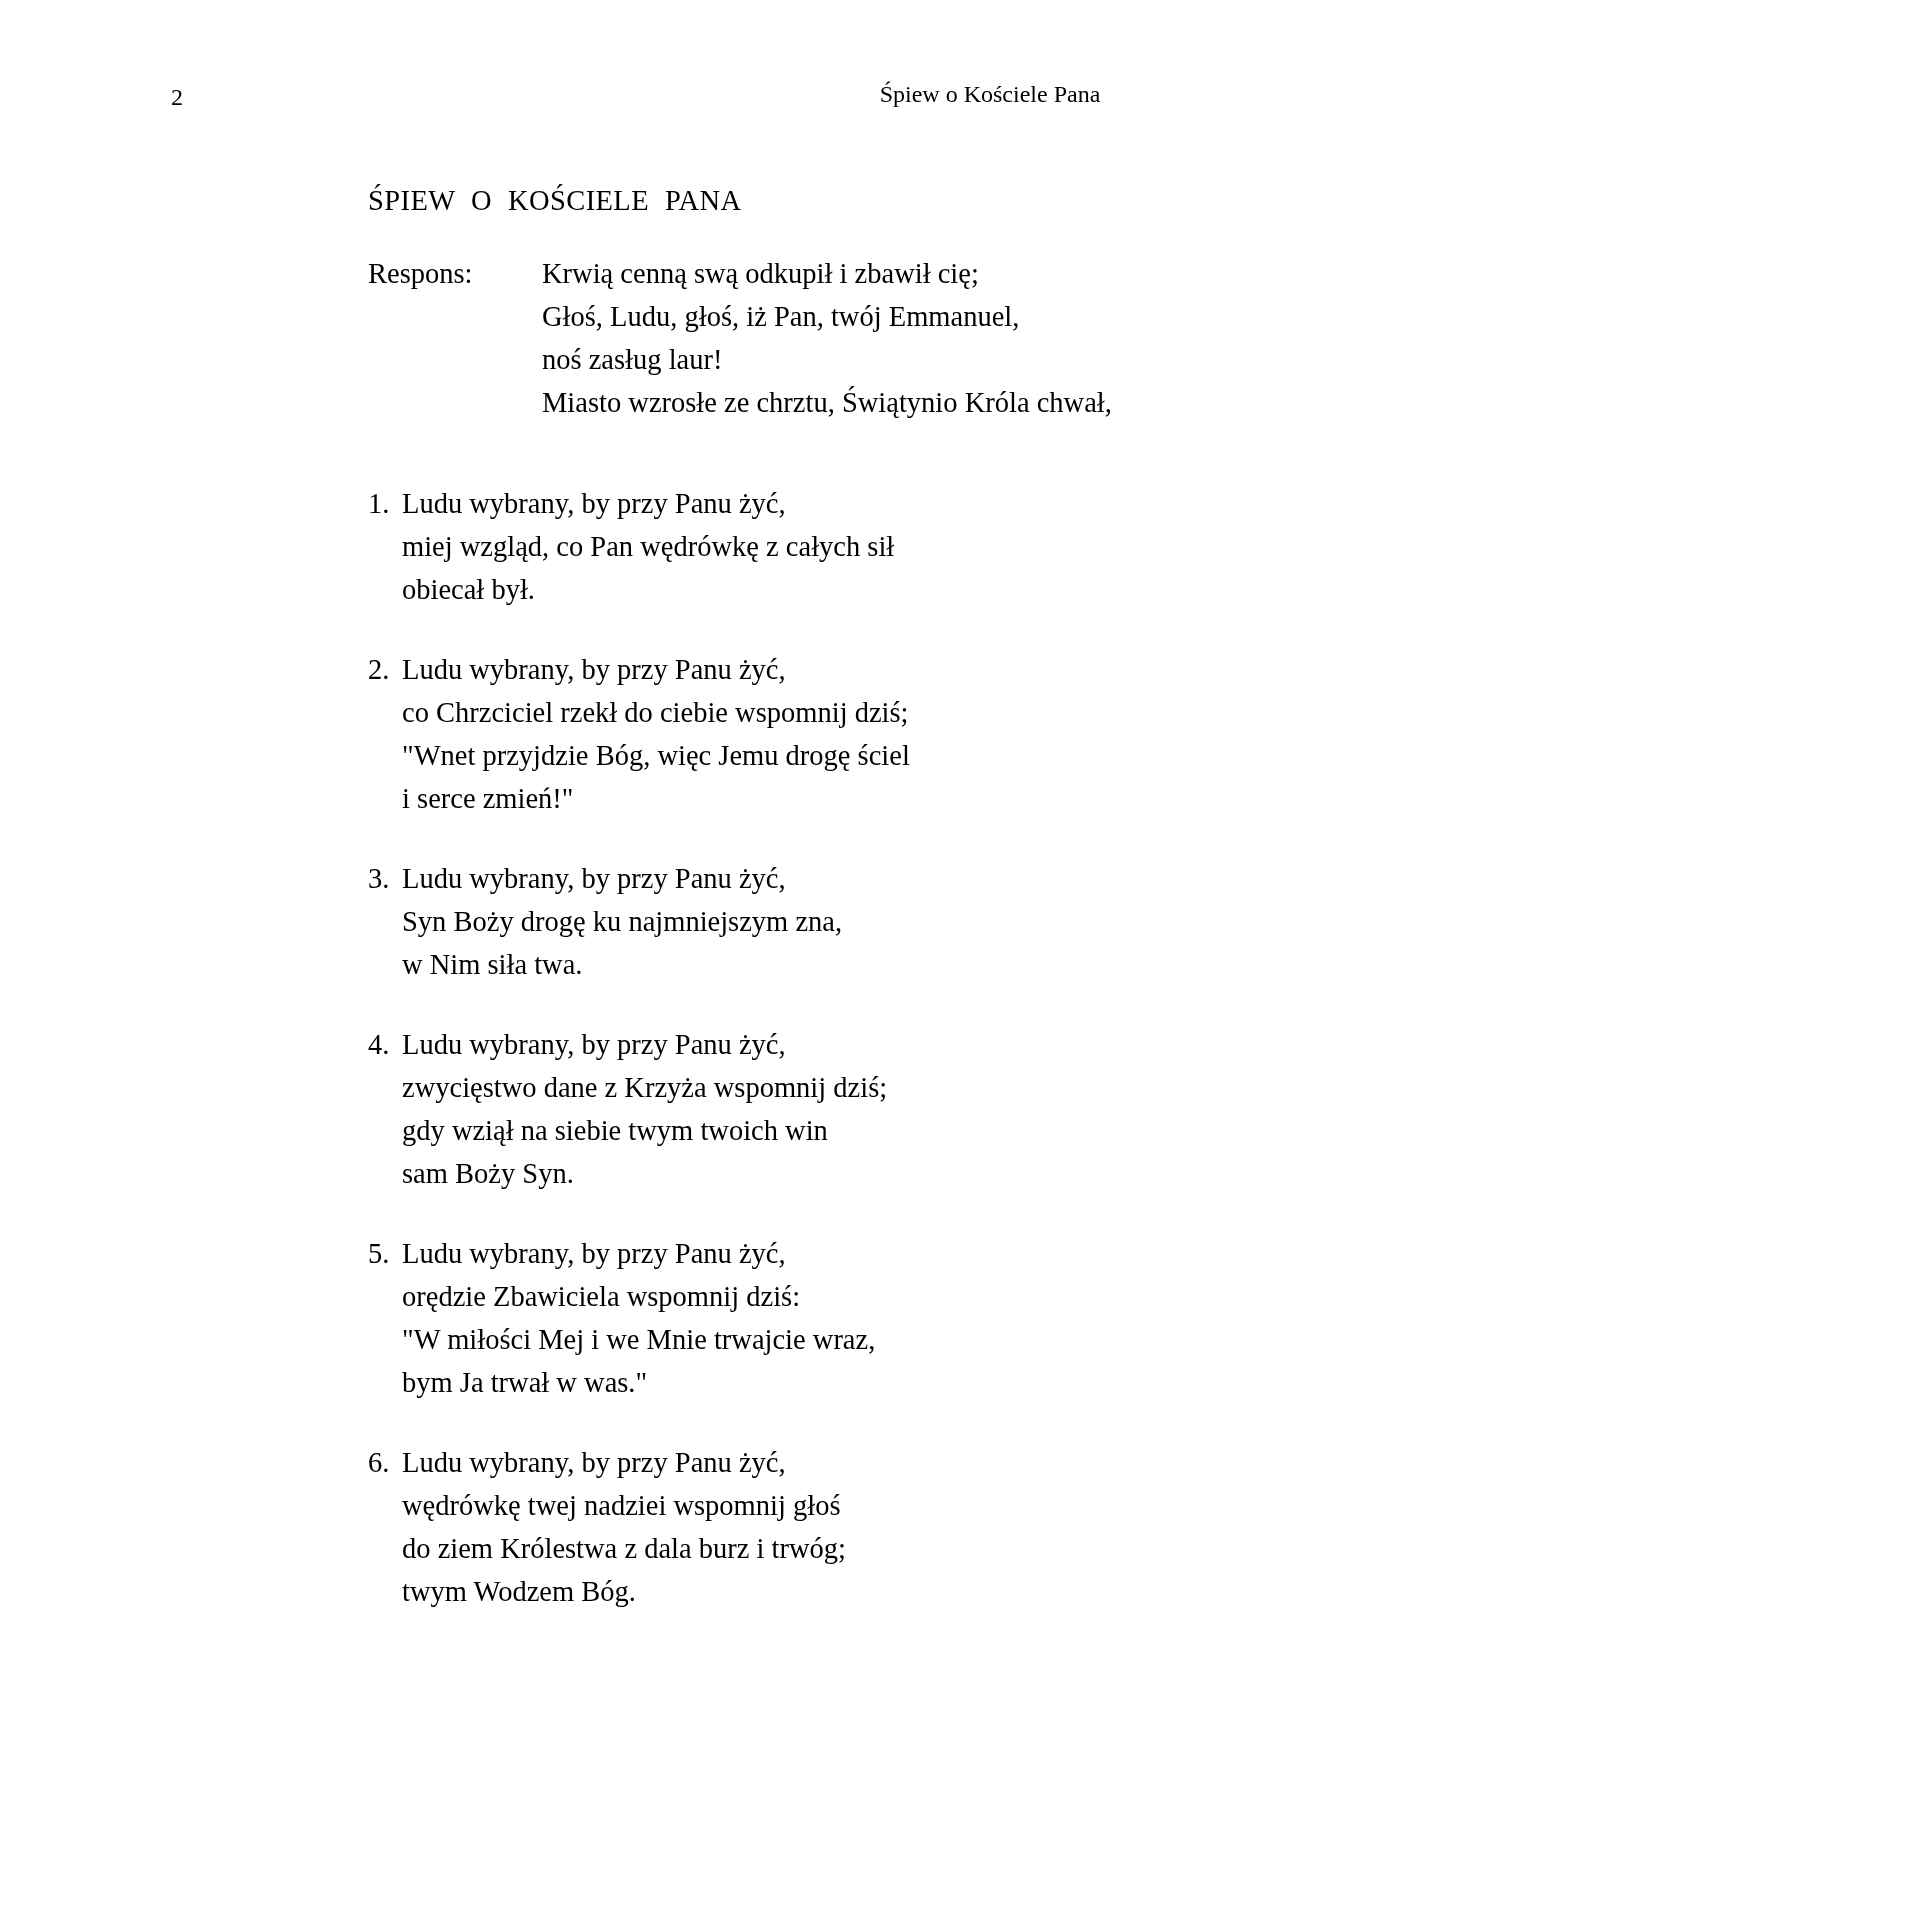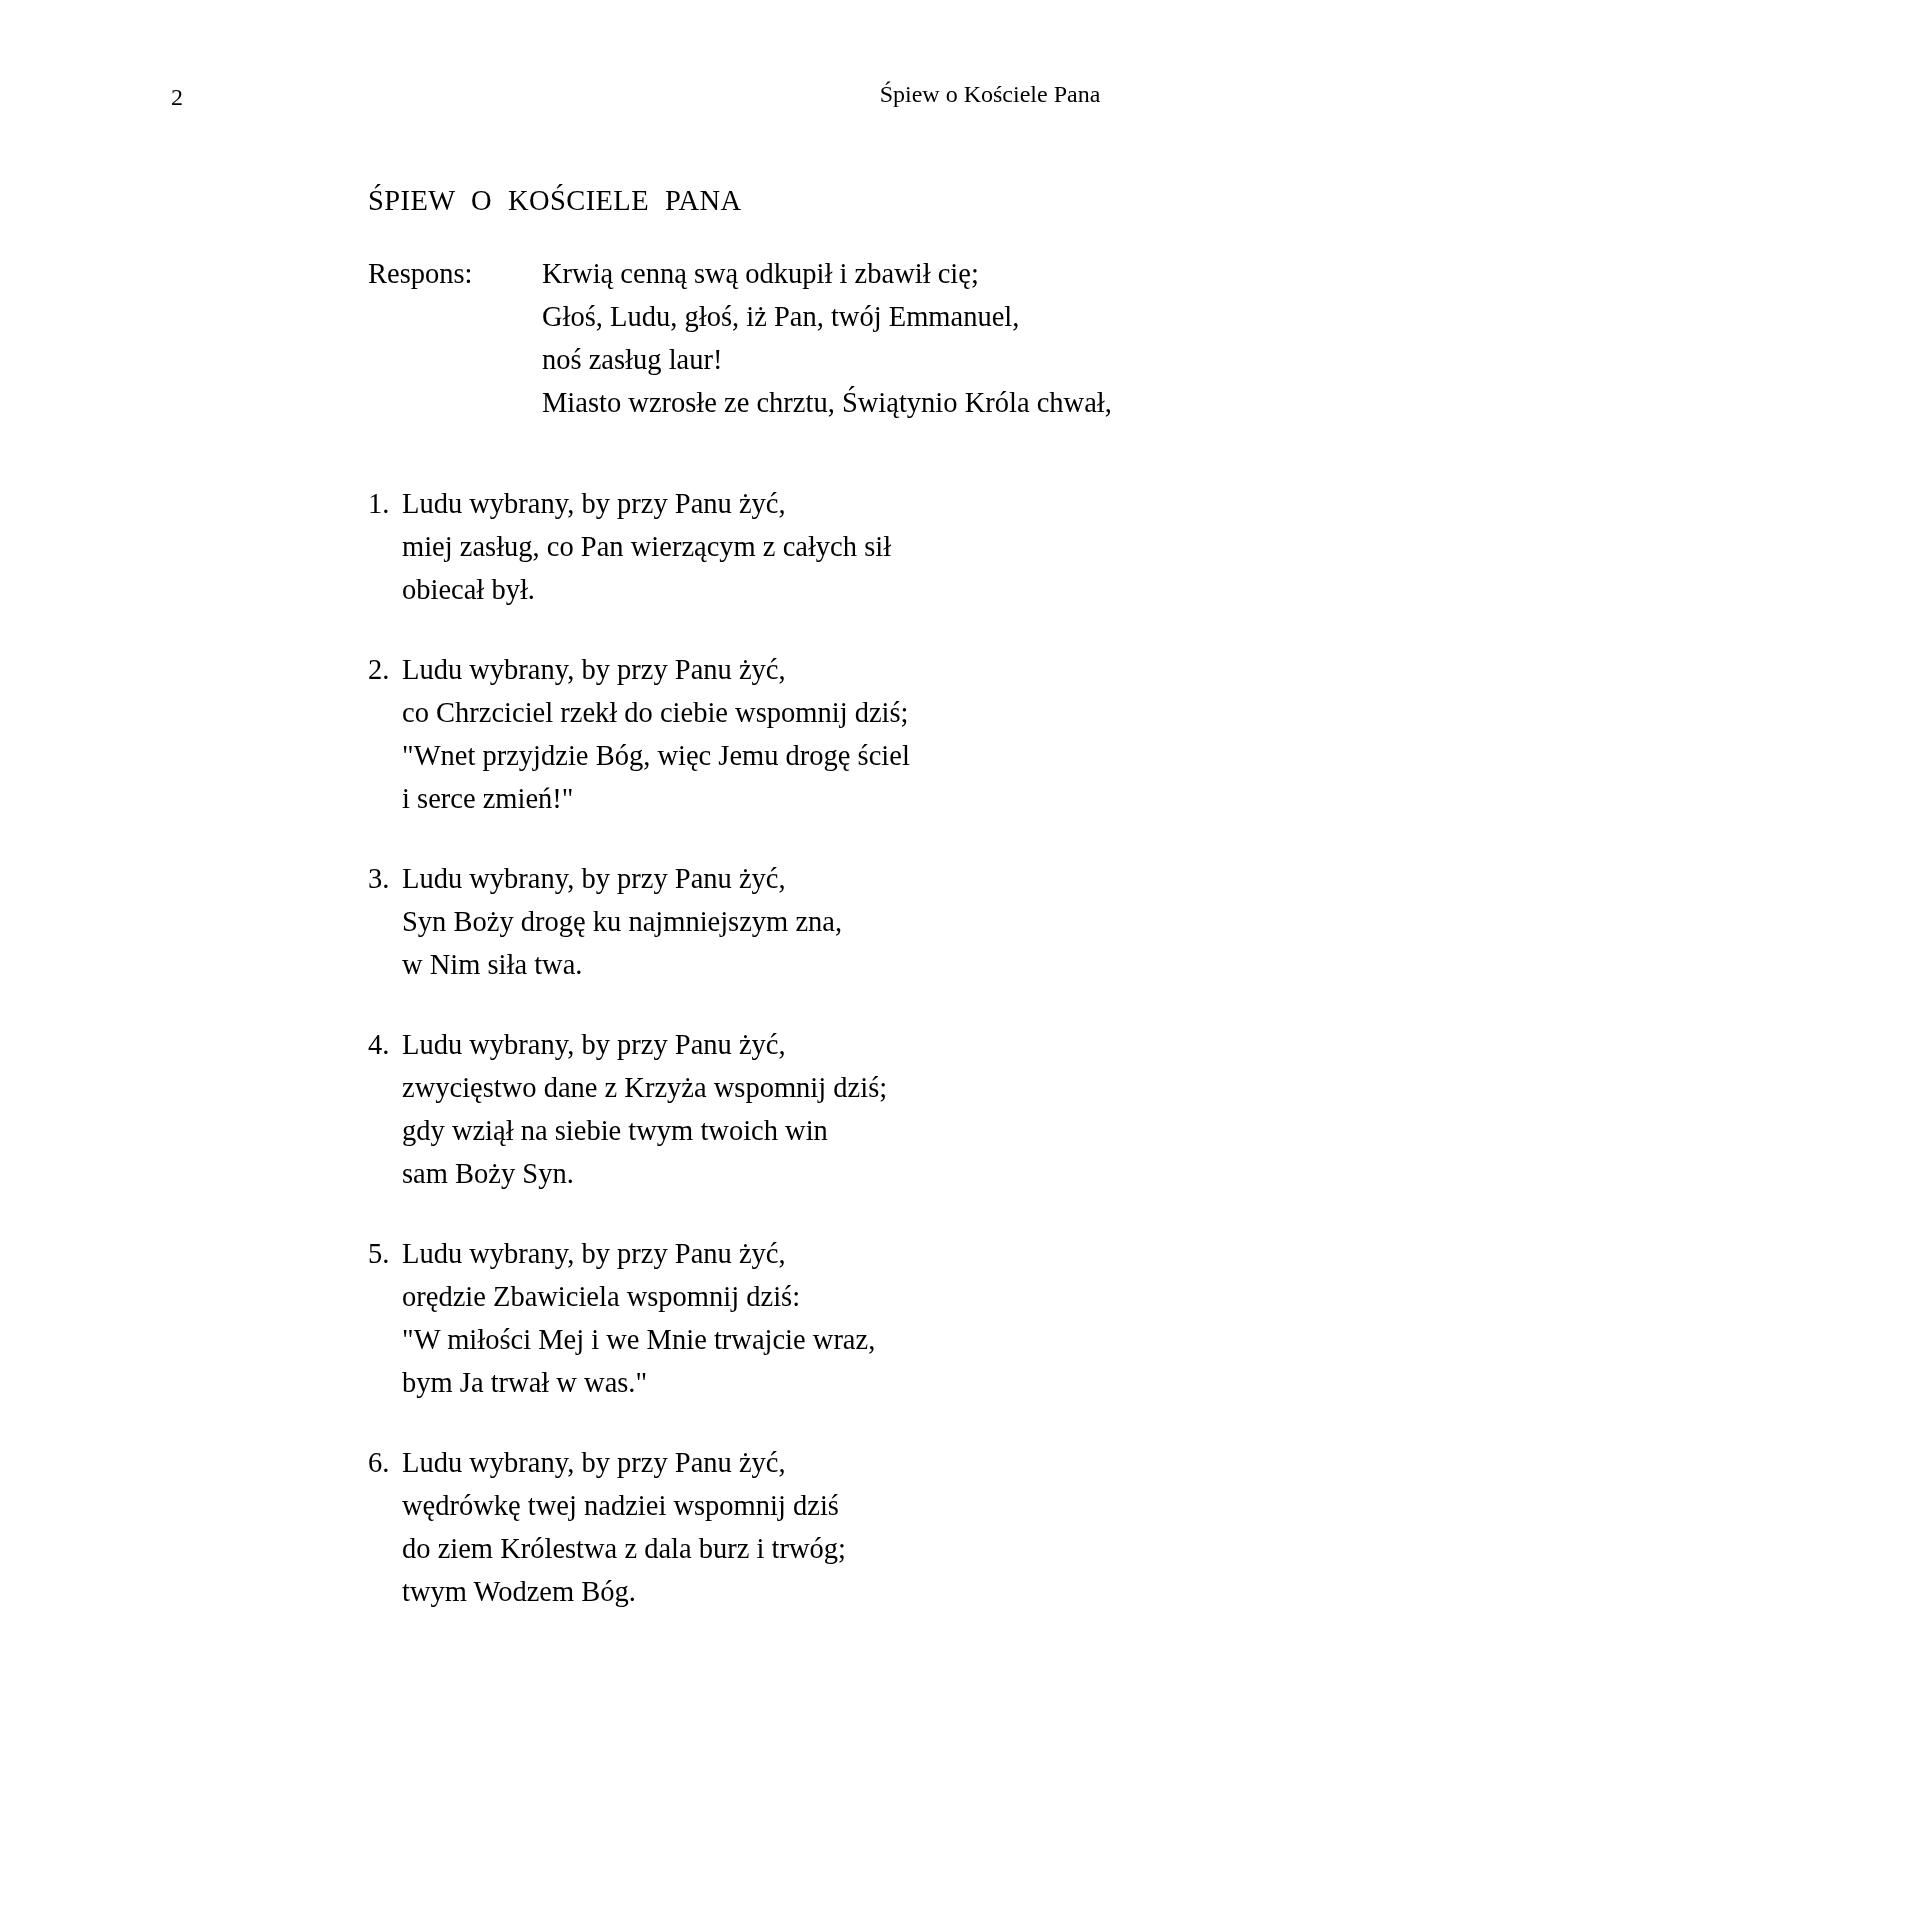--- a/index.html
+++ b/index.html
@@ -92,21 +92,21 @@
       <span class="respons-label">Respons:</span>
       <div class="line">Krwią cenną swą odkupił i zbawił cię;</div>
       <div class="line">Głoś, Ludu, głoś, iż Pan, twój Emmanuel,</div>
       <div class="line">noś zasług laur!</div>
       <div class="line">Miasto wzrosłe ze chrztu, Świątynio Króla chwał,</div>
     </div>
 
     <div class="verse">
       <span class="verse-number">1.</span>
       <div class="line">Ludu wybrany, by przy Panu żyć,</div>
-      <div class="line">miej zasług, co Pan wierzącym z całych sił</div>
+      <div class="line">miej wzgląd, co Pan wędrówkę z całych sił</div>
       <div class="line">obiecał był.</div>
     </div>
 
     <div class="verse">
       <span class="verse-number">2.</span>
       <div class="line">Ludu wybrany, by przy Panu żyć,</div>
       <div class="line">co Chrzciciel rzekł do ciebie wspomnij dziś;</div>
       <div class="line">"Wnet przyjdzie Bóg, więc Jemu drogę ściel</div>
       <div class="line">i serce zmień!"</div>
     </div>
@@ -130,20 +130,20 @@
       <span class="verse-number">5.</span>
       <div class="line">Ludu wybrany, by przy Panu żyć,</div>
       <div class="line">orędzie Zbawiciela wspomnij dziś:</div>
       <div class="line">"W miłości Mej i we Mnie trwajcie wraz,</div>
       <div class="line">bym Ja trwał w was."</div>
     </div>
 
     <div class="verse">
       <span class="verse-number">6.</span>
       <div class="line">Ludu wybrany, by przy Panu żyć,</div>
-      <div class="line">wędrówkę twej nadziei wspomnij dziś</div>
+      <div class="line">wędrówkę twej nadziei wspomnij głoś</div>
       <div class="line">do ziem Królestwa z dala burz i trwóg;</div>
       <div class="line">twym Wodzem Bóg.</div>
     </div>
 
   </div>
 </div>
 
 
 </body></html>

